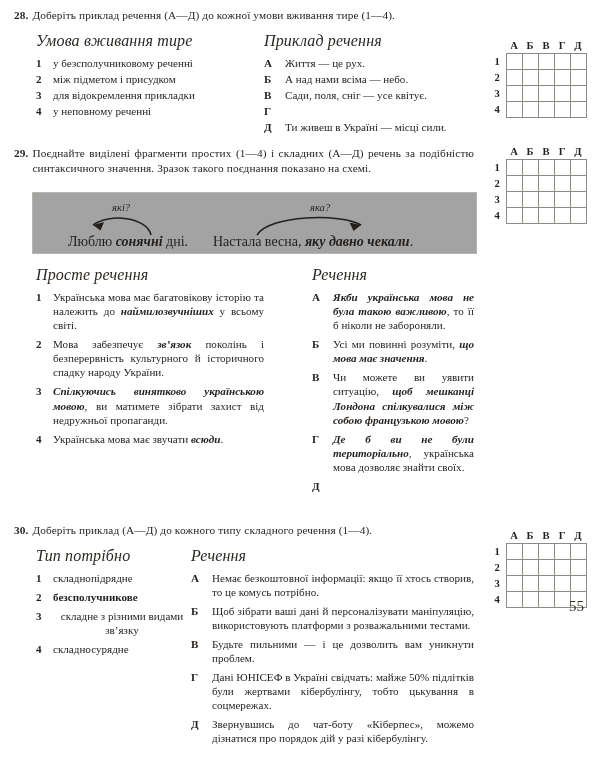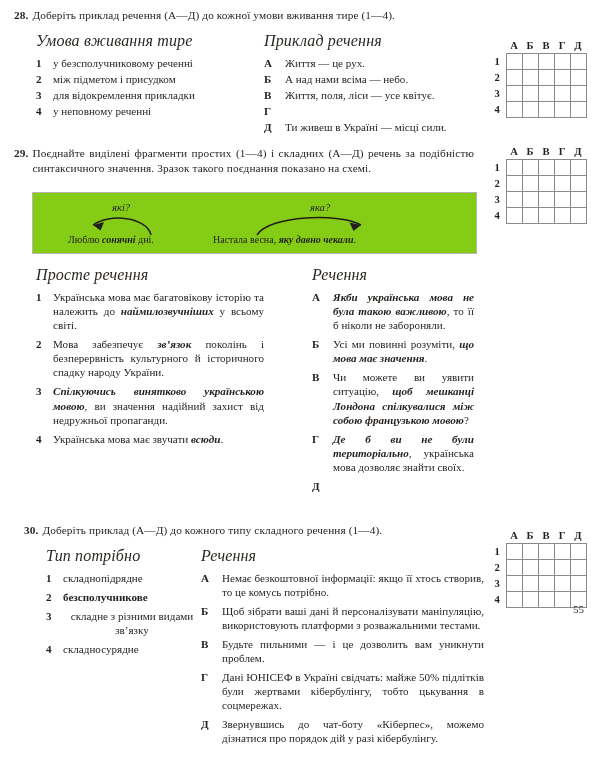--- a/index.html
+++ b/index.html
@@ -111,40 +111,40 @@
   }
   table.answer-grid td.cell {
     width: 16px; height: 16px;
     border: 1px solid #8d8a84;
   }
 
   
   .scheme-box {
     position: absolute;
     border: 1px solid #b9b5ae;
-    background: #84cc16;
+    background: #a3a3a3;
   }
   .scheme-sent {
     position: absolute;
-    font-size: 10px;
+    font-size: 14px;
     white-space: nowrap;
   }
   .scheme-q {
     position: absolute;
     font-style: italic;
     font-size: 10.6px;
     white-space: nowrap;
   }
   .scheme-svg { position: absolute; overflow: visible; }
 
   
   .page-number {
     position: absolute;
     right: 16px; bottom: 11px;
-    font-size: 11px;
+    font-size: 15px;
     color: #36312c;
   }
 </style>
 </head>
 <body>
 
 <div class="page">
 
   <div class="exercise" style="position:absolute; left:14px; top:8px; width:460px;">
     <div class="ex-head">
@@ -181,21 +181,21 @@
           <li>
             <span class="key">А</span>
             <span class="txt">Життя — це рух.</span>
           </li>
           <li>
             <span class="key">Б</span>
             <span class="txt">А над нами всіма — небо.</span>
           </li>
           <li>
             <span class="key">В</span>
-            <span class="txt">Життя, поля, ліси — усе квітує.</span>
+            <span class="txt">Сади, поля, сніг — усе квітує.</span>
           </li>
           <li>
             <span class="key">Г</span>
           </li>
           <li>
             <span class="key">Д</span>
             <span class="txt">Ти живеш в Україні — місці сили.</span>
           </li>
         </ul>
       </div>
@@ -335,21 +335,21 @@
         <li>
           <span class="key">1</span>
           <span class="txt"><span>Українська мова має багатовікову історію та належить до </span><em class="b">наймилозвучніших</em><span> у всьому світі.</span></span>
         </li>
         <li>
           <span class="key">2</span>
           <span class="txt"><span>Мова забезпечує </span><em class="b">зв’язок</em><span> поколінь і безперервність культурного й історичного спадку народу України.</span></span>
         </li>
         <li>
           <span class="key">3</span>
-          <span class="txt"><span></span><em class="b">Спілкуючись винятково українською мовою</em><span>, ви значення надійний захист від недружньої пропаганди.</span></span>
+          <span class="txt"><span></span><em class="b">Спілкуючись винятково українською мовою</em><span>, ви матимете зібрати захист від недружньої пропаганди.</span></span>
         </li>
         <li>
           <span class="key">4</span>
           <span class="txt"><span>Українська мова має звучати </span><em class="b">всюди</em><span>.</span></span>
         </li>
       </ul>
     </div>
 
     <div class="col-right">
       <div class="col-head">Речення</div>
@@ -370,21 +370,21 @@
           <span class="key">Г</span>
           <span class="txt"><span></span><em class="b">Де б ви не були територіально</em><span>, українська мова дозволяє знайти своїх.</span></span>
         </li>
         <li>
           <span class="key">Д</span>
         </li>
       </ul>
     </div>
   </div>
 
-  <div class="exercise" style="position:absolute; left:24px; top:523px; width:460px;">
+  <div class="exercise" style="position:absolute; left:14px; top:523px; width:460px;">
     <div class="ex-head">
       <span class="ex-num">30.</span>
       <span class="ex-prompt">Доберіть приклад (А—Д) до кожного типу складного речення (1—4).</span>
     </div>
 
     <div class="cols" style="margin-top:9px;">
       <div class="col-left" style="flex:0 0 155px;">
         <div class="col-head">Тип потрібно</div>
         <ul class="matchlist loose">
           <li>

